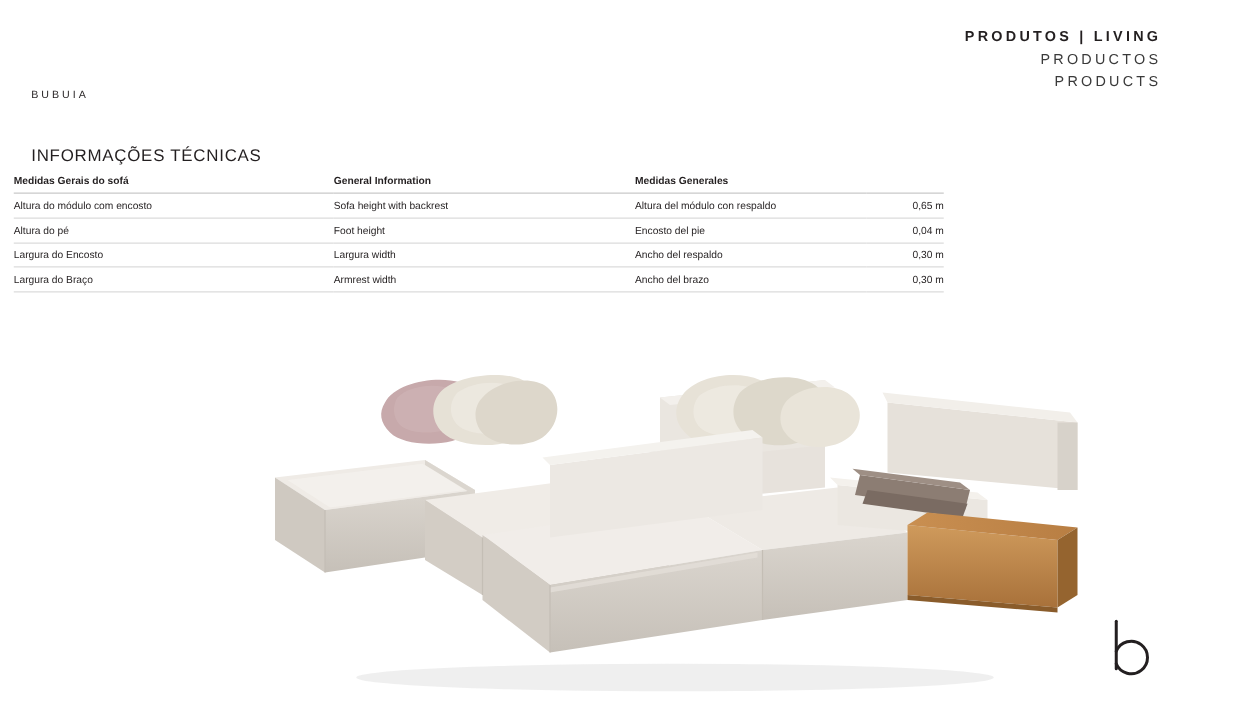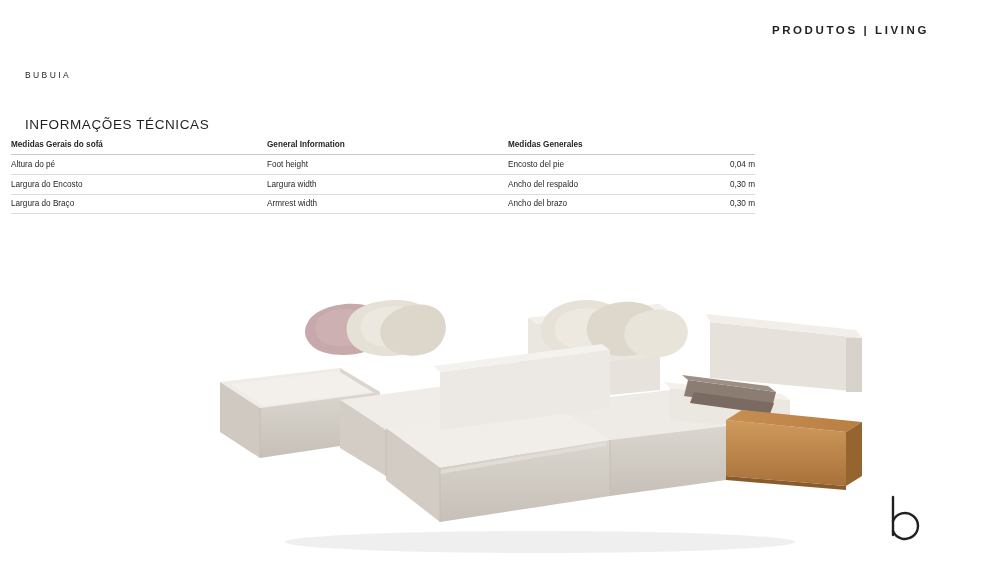--- a/index.html
+++ b/index.html
@@ -119,36 +119,44 @@
   }
   .logo svg { display: block; }
 </style>
 </head>
 <body>
 
 <div class="page">
 
   <div class="header">
     <div class="line1">PRODUTOS | LIVING</div>
+    <div class="line2">PRODUCTOS</div>
+    <div class="line3">PRODUCTS</div>
   </div>
 
   <div class="brand">BUBUIA</div>
 
   <div class="section-title">INFORMAÇÕES TÉCNICAS</div>
 
   <table class="tech-table">
     <thead>
       <tr>
         <th class="col-pt">Medidas Gerais do sofá</th>
         <th class="col-en">General Information</th>
         <th class="col-es">Medidas Generales</th>
         <th class="col-val"></th>
       </tr>
     </thead>
     <tbody>
+      <tr>
+        <td class="col-pt">Altura do módulo com encosto</td>
+        <td class="col-en">Sofa height with backrest</td>
+        <td class="col-es">Altura del módulo con respaldo</td>
+        <td class="col-val">0,65 m</td>
+      </tr>
       <tr>
         <td class="col-pt">Altura do pé</td>
         <td class="col-en">Foot height</td>
         <td class="col-es">Encosto del pie</td>
         <td class="col-val">0,04 m</td>
       </tr>
       <tr>
         <td class="col-pt">Largura do Encosto</td>
         <td class="col-en">Largura width</td>
         <td class="col-es">Ancho del respaldo</td>

